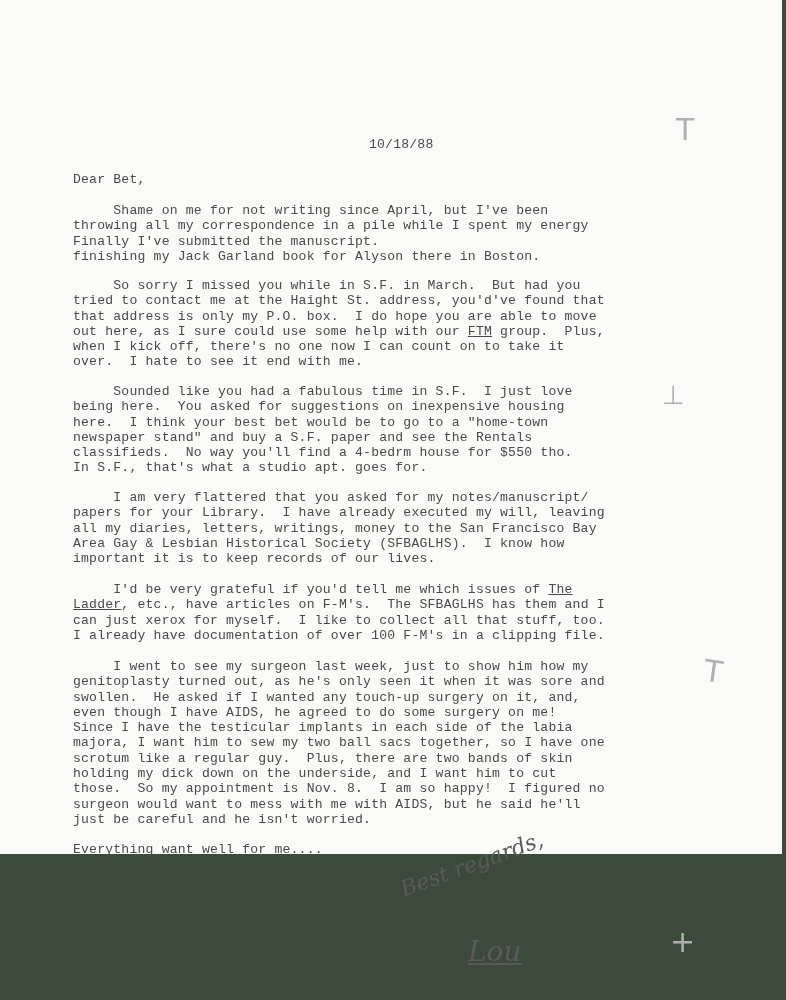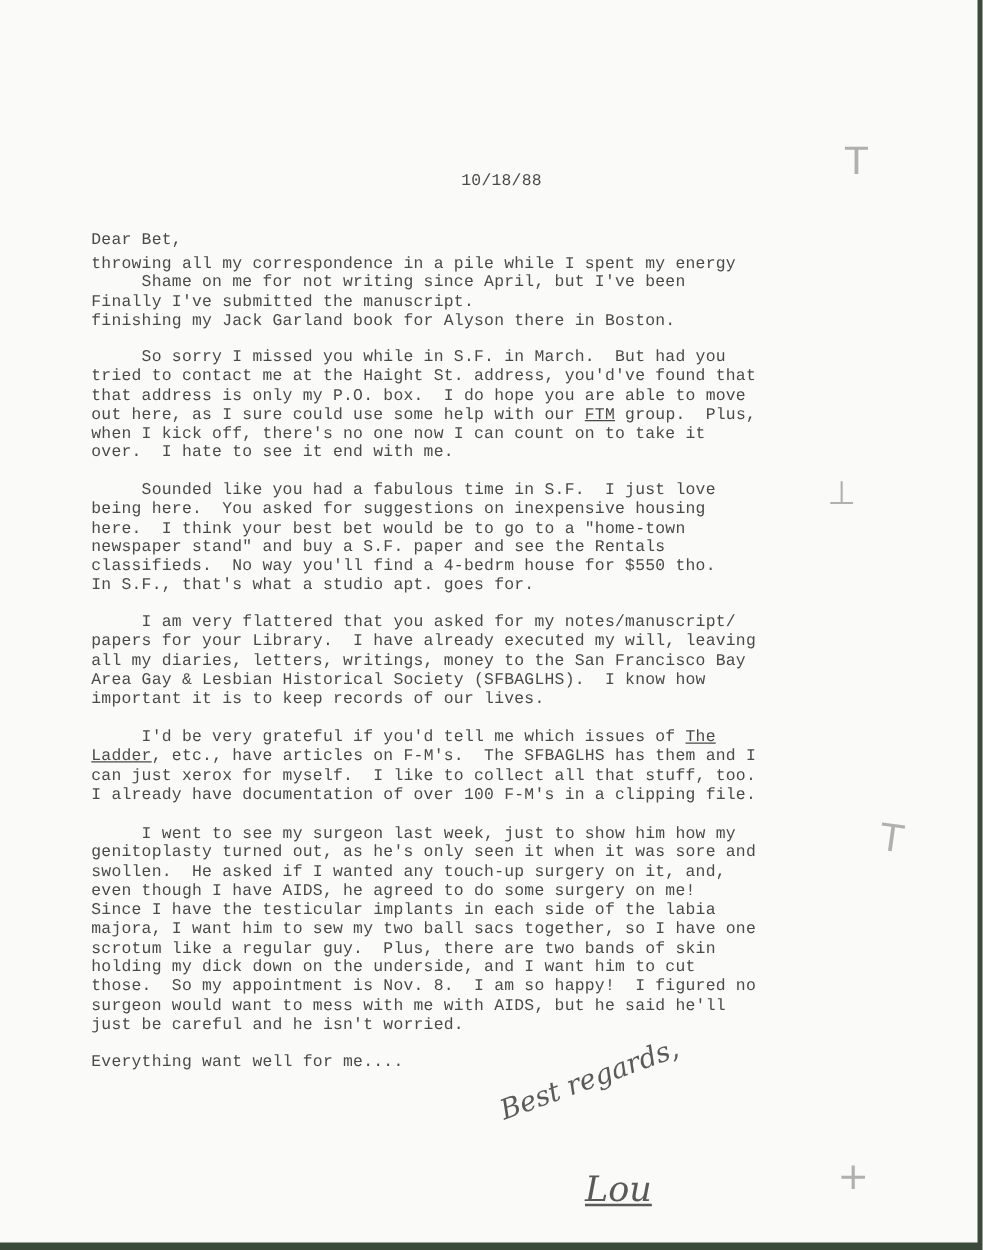--- a/index.html
+++ b/index.html
@@ -3,35 +3,35 @@
   <meta charset="utf-8">
   <style>
     html, body { margin: 0; padding: 0; }
     body {
       width: 786px; height: 1000px; overflow: hidden;
       background: #3c4a3c;
       position: relative;
     }
     .page {
       position: absolute; left: 0; top: 0;
-      width: 782px; height: 994px;
+      width: 782px; height: 854px;
       background: #fafaf8;
     }
     .typed {
       font-family: "Liberation Mono", "DejaVu Sans Mono", monospace;
       font-size: 13.1px;
       line-height: 15.3px;
       color: #4a4a4a;
       white-space: pre;
       position: absolute;
       left: 73px;
       letter-spacing: 0.2px;
     }
     .date { left: 369px; top: 137px; }
-    .salutation { top: 184px; }
+    .salutation { top: 172px; }
     .para { white-space: pre; }
     .u { text-decoration: underline; }
     .hand {
       position: absolute;
       font-family: "DejaVu Serif", serif;
       font-style: italic;
       color: #5a5a5a;
     }
     .mark {
       position: absolute;
@@ -40,21 +40,21 @@
     }
   </style>
 </head>
 <body>
 
 <div class="page">
 
   <div class="typed date">10/18/88</div>
   <div class="typed salutation">Dear Bet,</div>
 
-  <div class="typed para" style="top:203px"><div>throwing all my correspondence in a pile while I spent my energy</div><div>     Shame on me for not writing since April, but I've been</div><div>Finally I've submitted the manuscript.</div><div>finishing my Jack Garland book for Alyson there in Boston.</div></div>
+  <div class="typed para" style="top:203px"><div>     Shame on me for not writing since April, but I've been</div><div>throwing all my correspondence in a pile while I spent my energy</div><div>Finally I've submitted the manuscript.</div><div>finishing my Jack Garland book for Alyson there in Boston.</div></div>
 
   <div class="typed para" style="top:278px"><div>     So sorry I missed you while in S.F. in March.  But had you</div><div>tried to contact me at the Haight St. address, you'd've found that</div><div>that address is only my P.O. box.  I do hope you are able to move</div><div><span>out here, as I sure could use some help with our </span><span class="u">FTM</span><span> group.  Plus,</span></div><div>when I kick off, there's no one now I can count on to take it</div><div>over.  I hate to see it end with me.</div></div>
 
   <div class="typed para" style="top:384px"><div>     Sounded like you had a fabulous time in S.F.  I just love</div><div>being here.  You asked for suggestions on inexpensive housing</div><div>here.  I think your best bet would be to go to a "home-town</div><div>newspaper stand" and buy a S.F. paper and see the Rentals</div><div>classifieds.  No way you'll find a 4-bedrm house for $550 tho.</div><div>In S.F., that's what a studio apt. goes for.</div></div>
 
   <div class="typed para" style="top:490px"><div>     I am very flattered that you asked for my notes/manuscript/</div><div>papers for your Library.  I have already executed my will, leaving</div><div>all my diaries, letters, writings, money to the San Francisco Bay</div><div>Area Gay &amp; Lesbian Historical Society (SFBAGLHS).  I know how</div><div>important it is to keep records of our lives.</div></div>
 
   <div class="typed para" style="top:582px"><div><span>     I'd be very grateful if you'd tell me which issues of </span><span class="u">The</span></div><div><span class="u">Ladder</span><span>, etc., have articles on F-M's.  The SFBAGLHS has them and I</span></div><div>can just xerox for myself.  I like to collect all that stuff, too.</div><div>I already have documentation of over 100 F-M's in a clipping file.</div></div>
 
   <div class="typed para" style="top:659px"><div>     I went to see my surgeon last week, just to show him how my</div><div>genitoplasty turned out, as he's only seen it when it was sore and</div><div>swollen.  He asked if I wanted any touch-up surgery on it, and,</div><div>even though I have AIDS, he agreed to do some surgery on me!</div><div>Since I have the testicular implants in each side of the labia</div><div>majora, I want him to sew my two ball sacs together, so I have one</div><div>scrotum like a regular guy.  Plus, there are two bands of skin</div><div>holding my dick down on the underside, and I want him to cut</div><div>those.  So my appointment is Nov. 8.  I am so happy!  I figured no</div><div>surgeon would want to mess with me with AIDS, but he said he'll</div><div>just be careful and he isn't worried.</div></div>

